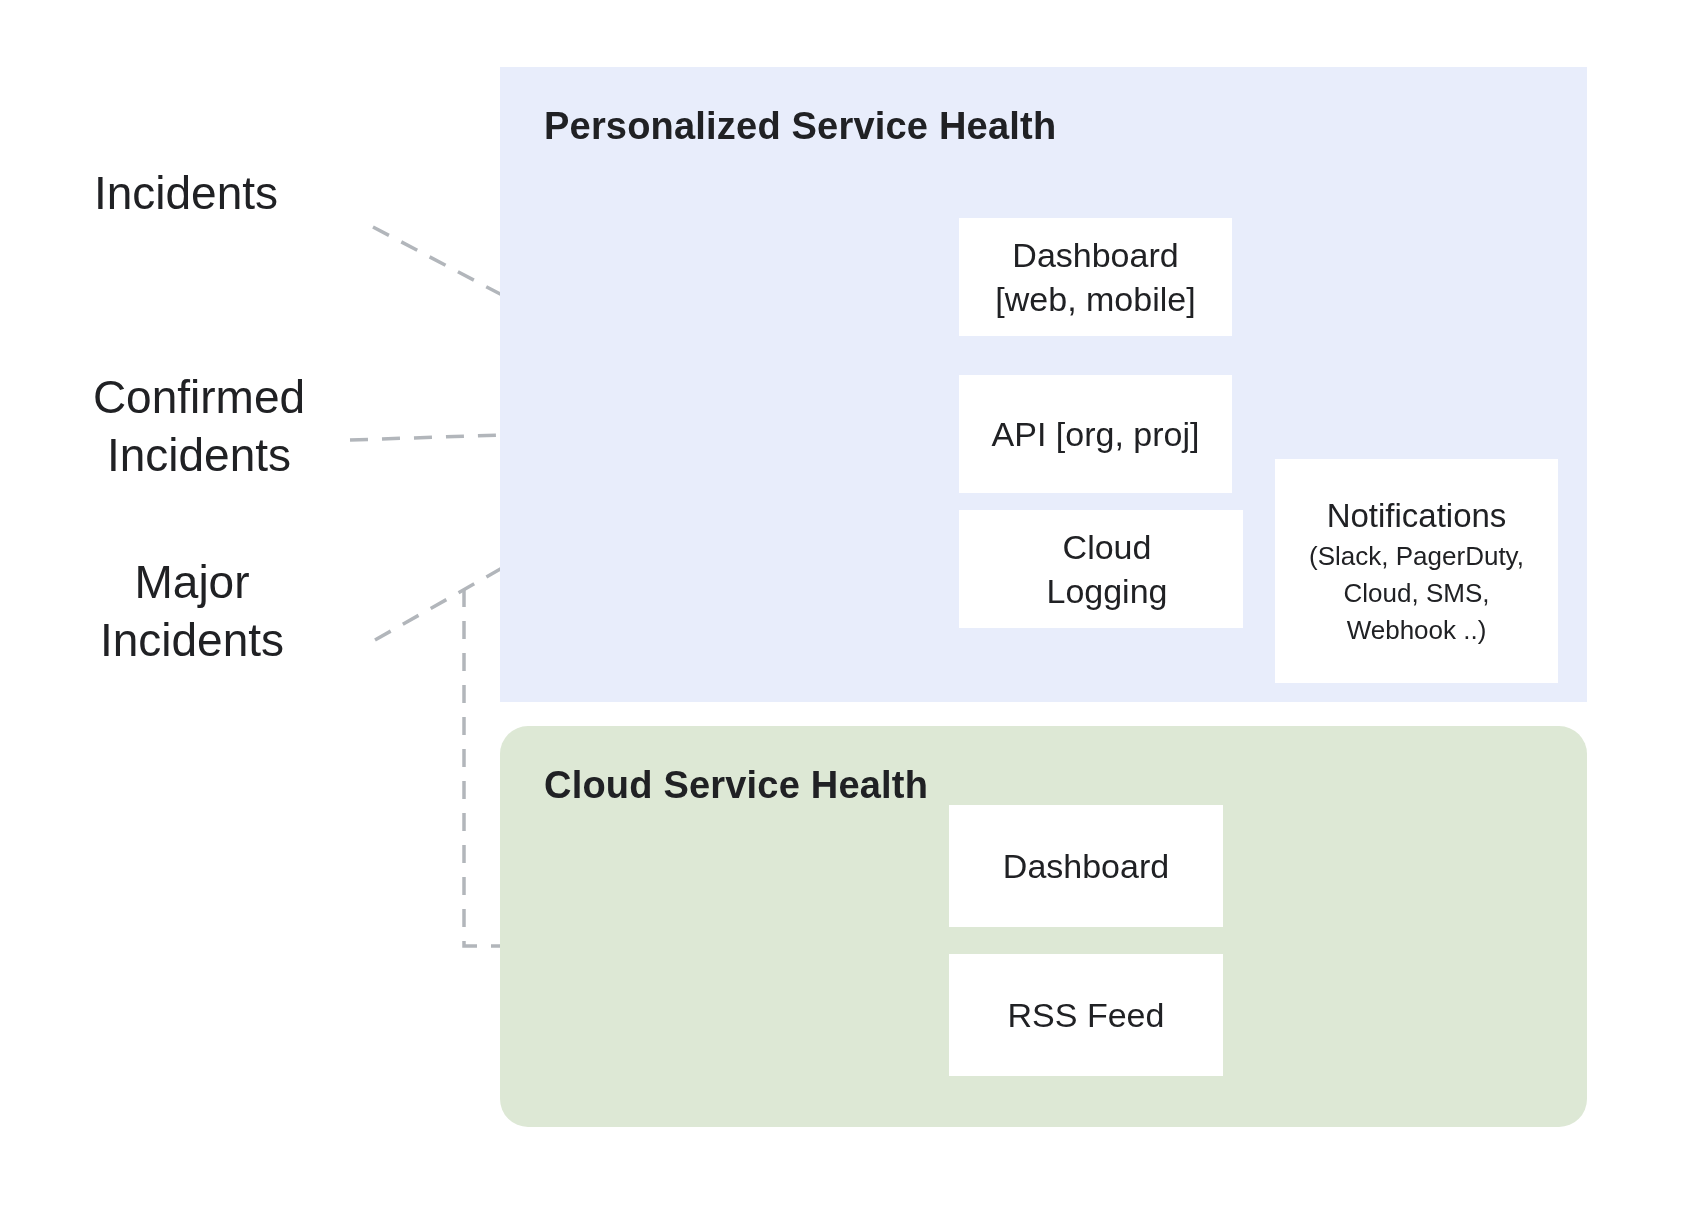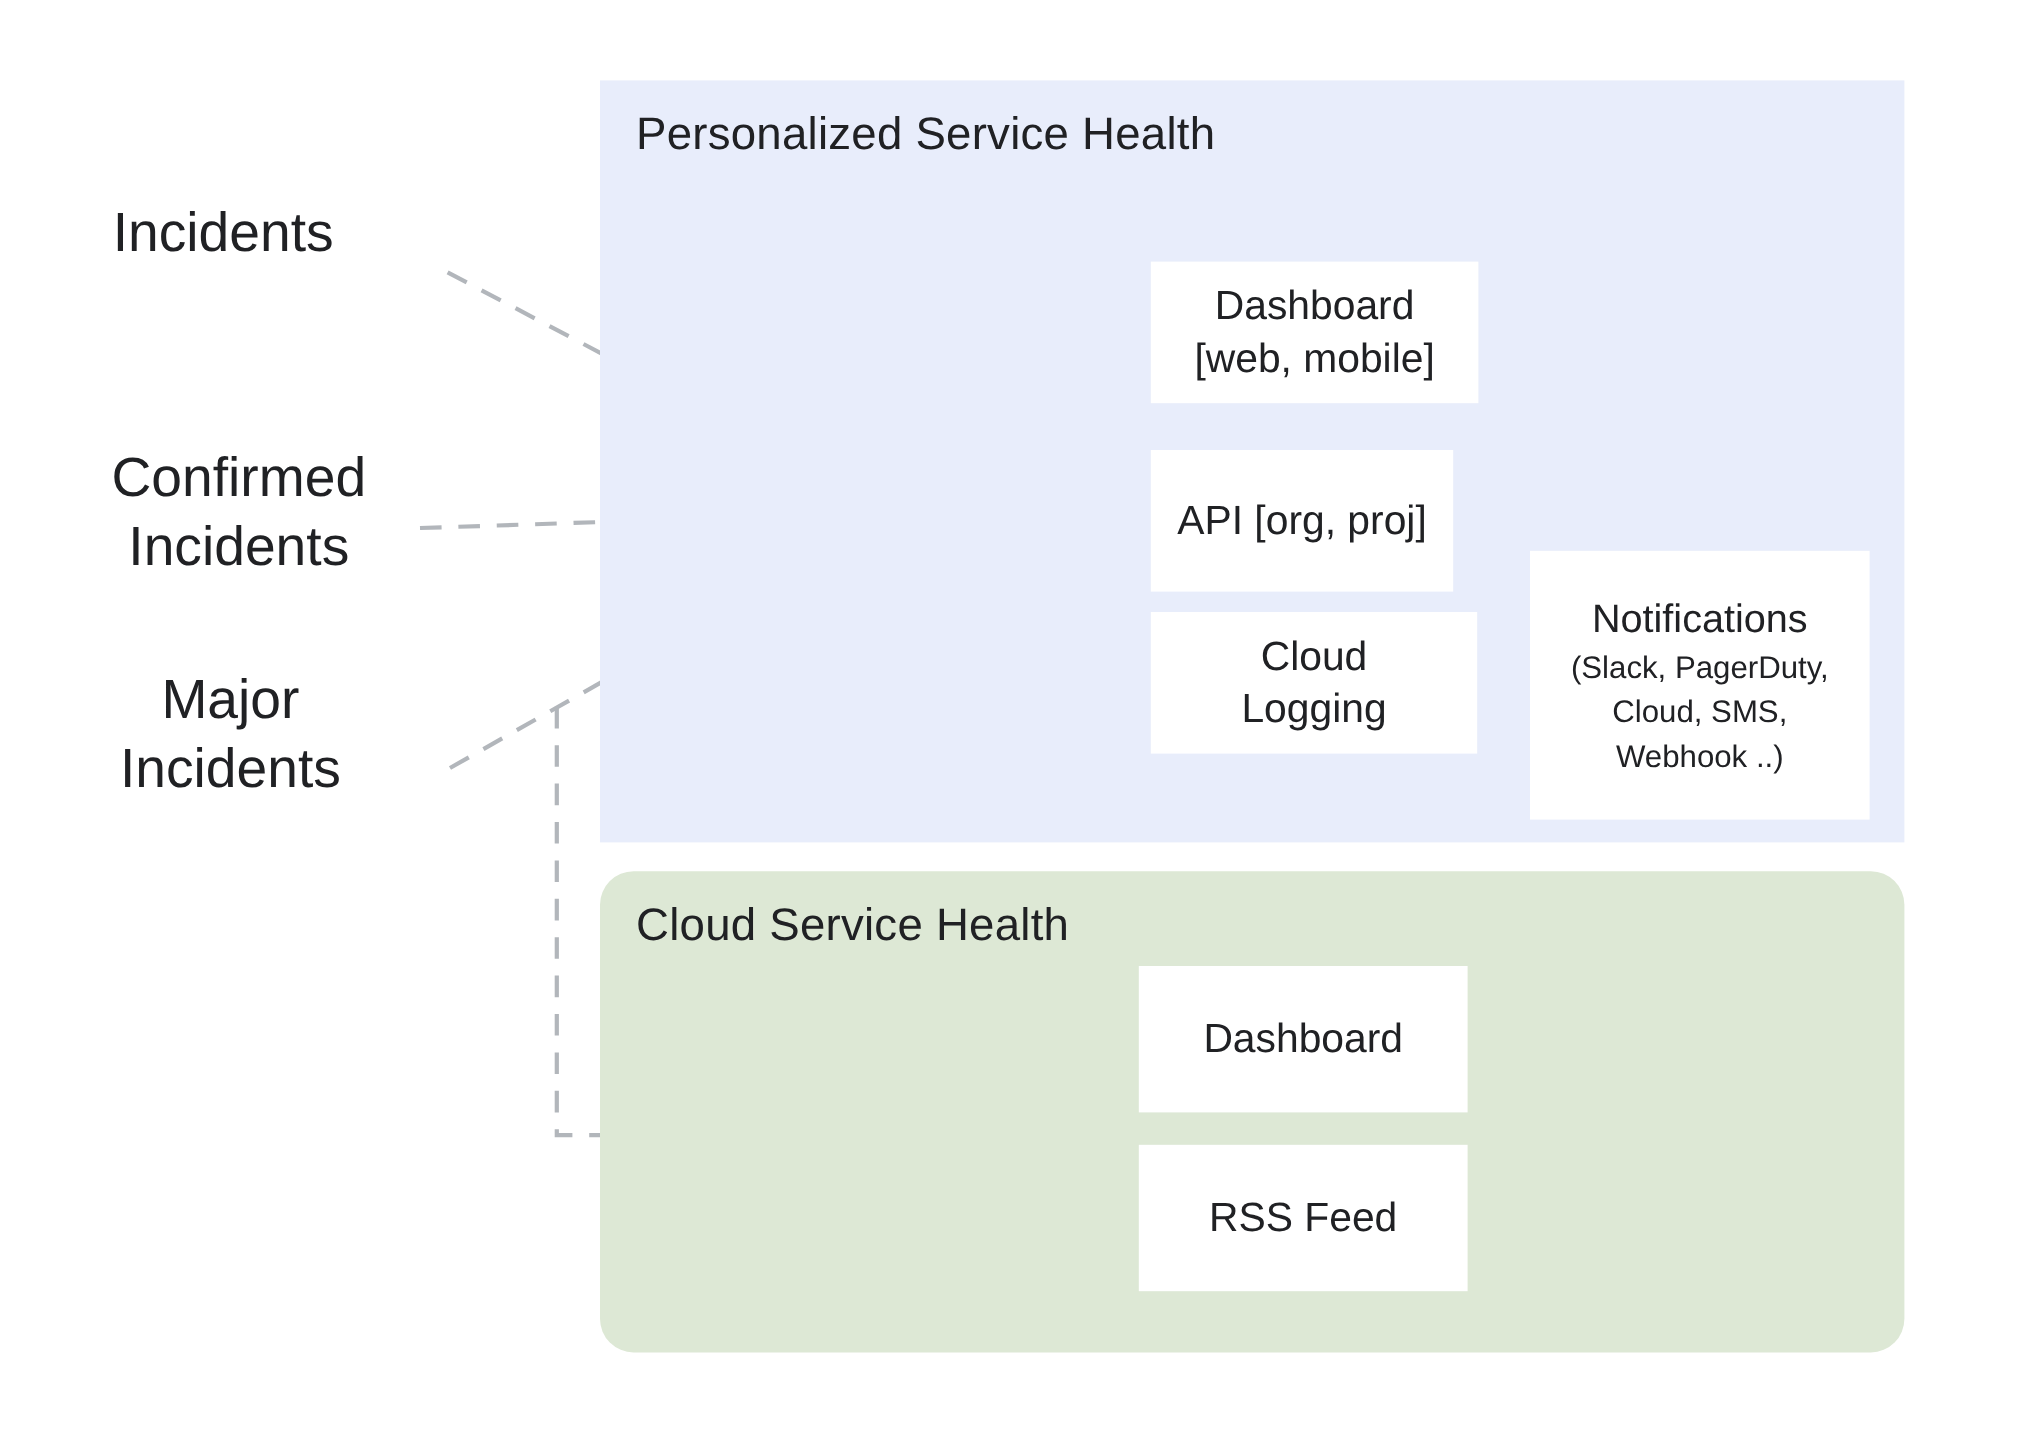--- a/index.html
+++ b/index.html
@@ -17,38 +17,38 @@
   .canvas{
     position:relative;width:1702px;height:1210px;background:var(--bg);
     font-family:"Liberation Sans",sans-serif;color:var(--text-dark);
     overflow:hidden;
   }
   .connectors{position:absolute;left:0;top:0;width:1702px;height:1210px;}
   .panel{position:absolute;}
   .panel.blue{left:500px;top:67px;width:1087px;height:635px;background:var(--panel-blue);}
   .panel.green{left:500px;top:726px;width:1087px;height:401px;background:var(--panel-green);border-radius:28px;}
   .panel-title{
-    position:absolute;left:28px;top:22px;margin:2px;
-    font-size:38px;font-weight:400;letter-spacing:.2px;color:var(--text-dark);
+    position:absolute;left:28px;top:22px;margin:16px;
+    font-size:38px;font-weight:700;letter-spacing:.2px;color:var(--text-dark);
   }
   .src-label{
     position:absolute;width:320px;text-align:center;
     font-size:46px;line-height:58px;color:var(--text-dark);
   }
   .src-label.emerging{left:26px;top:164px;}
   .src-label.confirmed{left:39px;top:368px;}
   .src-label.major{left:32px;top:553px;}
   .node-box{
     position:absolute;background:var(--box-bg);
     display:flex;flex-direction:column;align-items:center;justify-content:center;
     text-align:right;font-size:34px;line-height:44px;color:var(--text-dark);
   }
   .node-box.dash1{left:959px;top:218px;width:273px;height:118px;}
-  .node-box.api{left:959px;top:375px;width:252px;height:118px;}
-  .node-box.logging{left:959px;top:510px;width:272px;height:118px;}
+  .node-box.api{left:959px;top:375px;width:273px;height:118px;}
+  .node-box.logging{left:959px;top:510px;width:272px;height:118px;padding-left:12px;}
   .node-box.notif{left:1275px;top:459px;width:283px;height:224px;justify-content:center;}
   .node-box.dash2{left:949px;top:805px;width:274px;height:122px;}
   .node-box.rss{left:949px;top:954px;width:274px;height:122px;}
   .notif-title{font-size:33px;line-height:44px;}
   .notif-sub{font-size:26px;line-height:37px;}
 </style>
 </head>
 <body>
 
 <div class="canvas">

